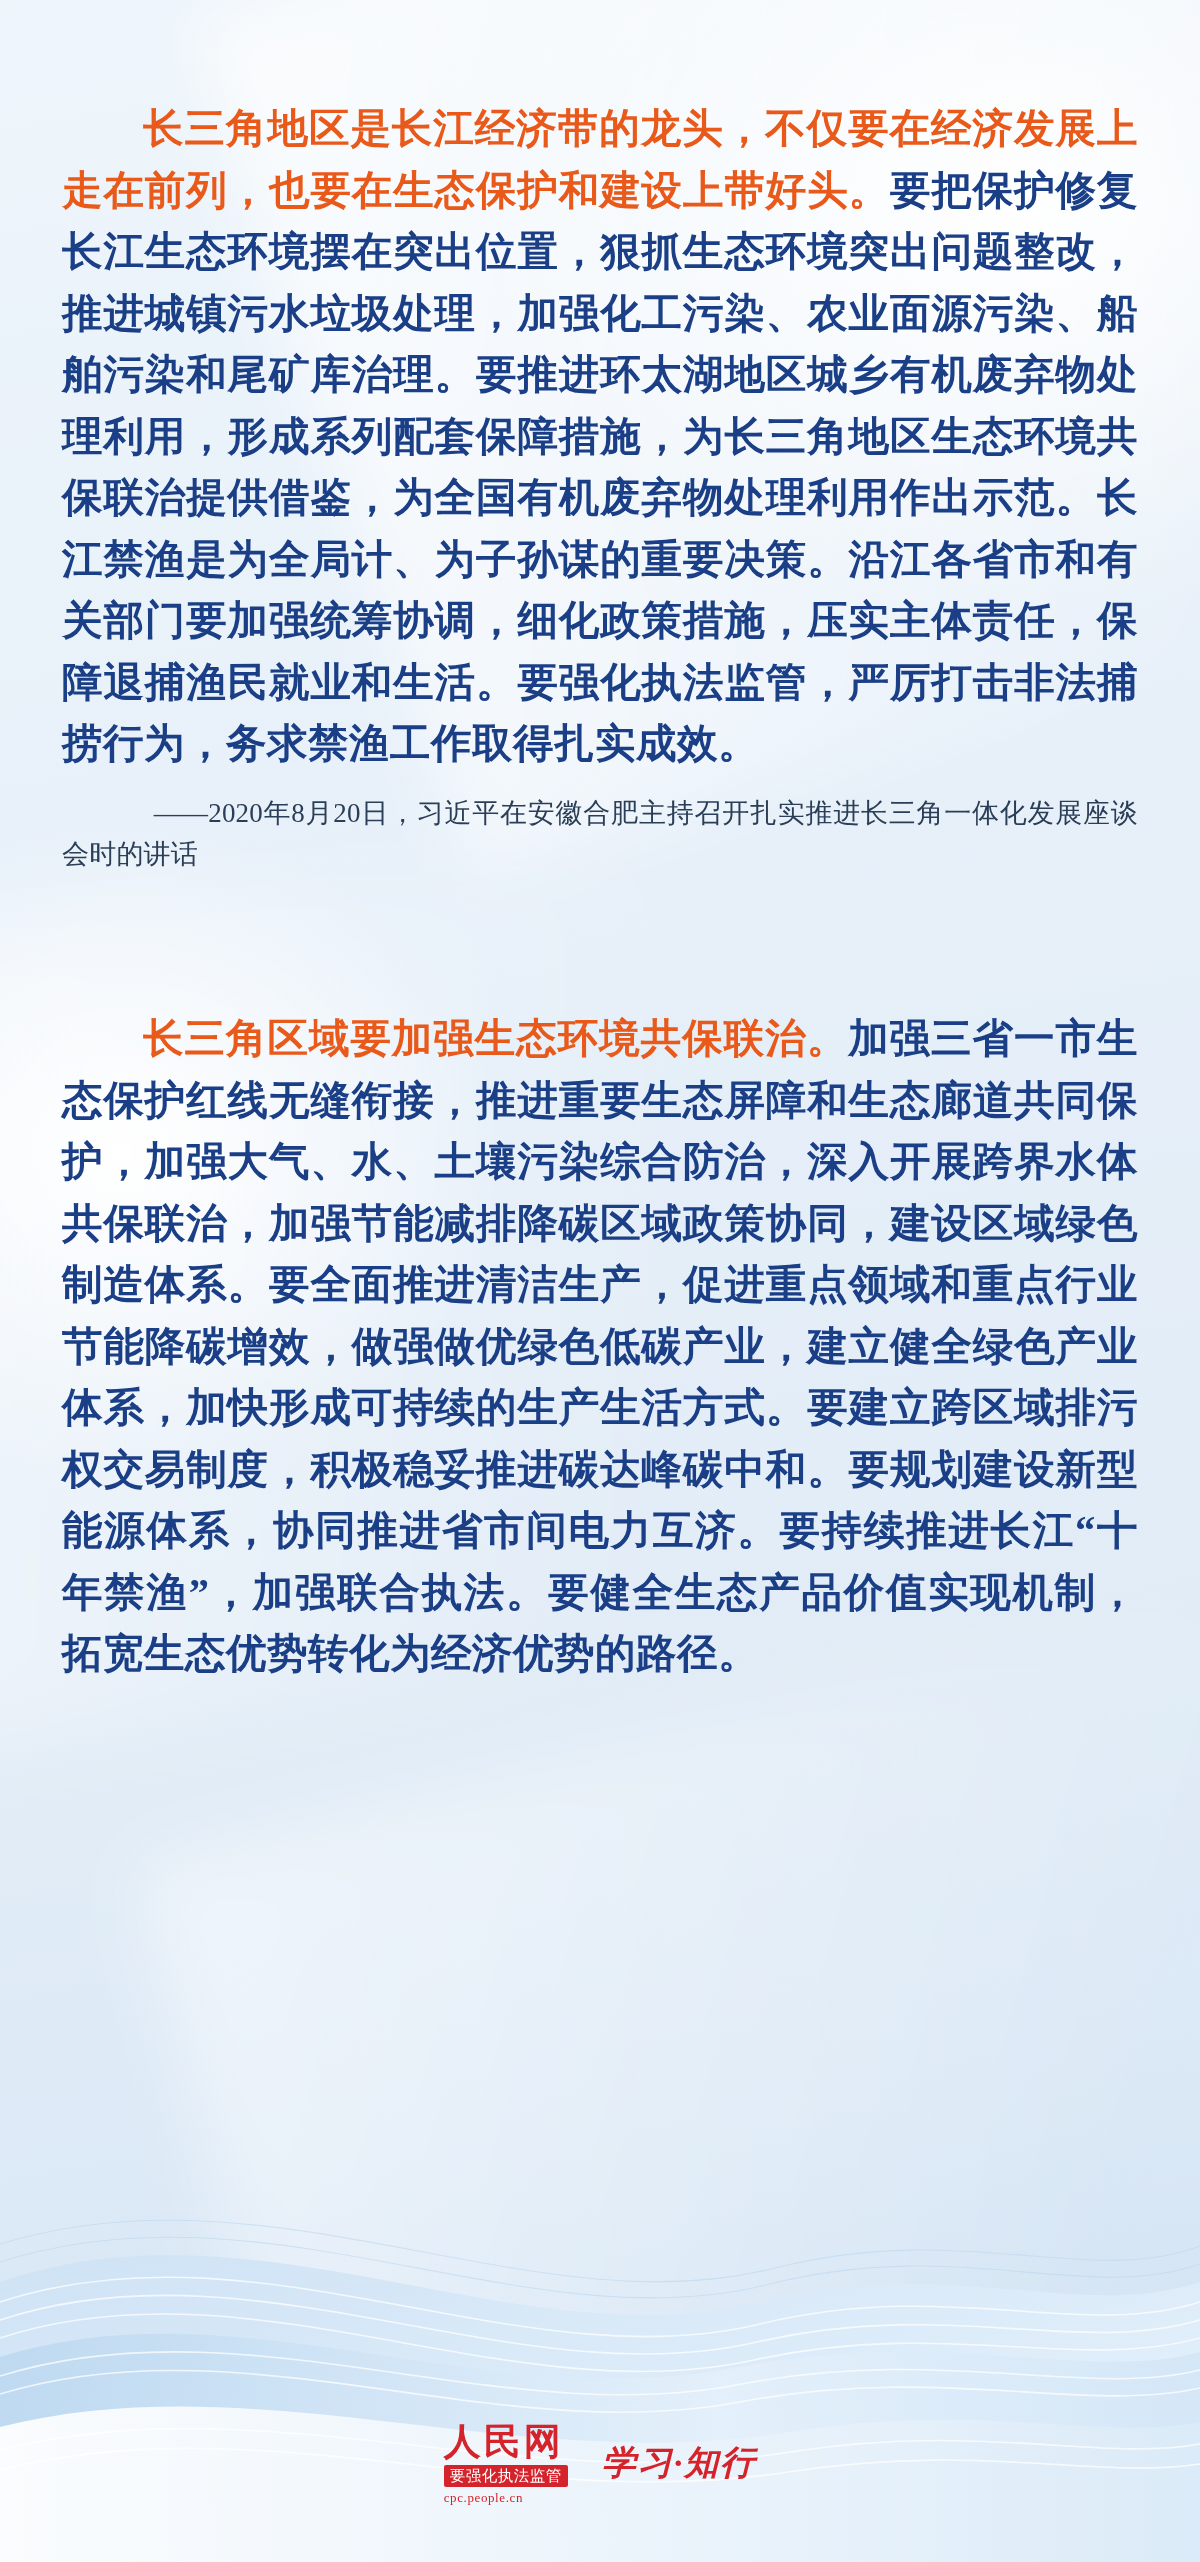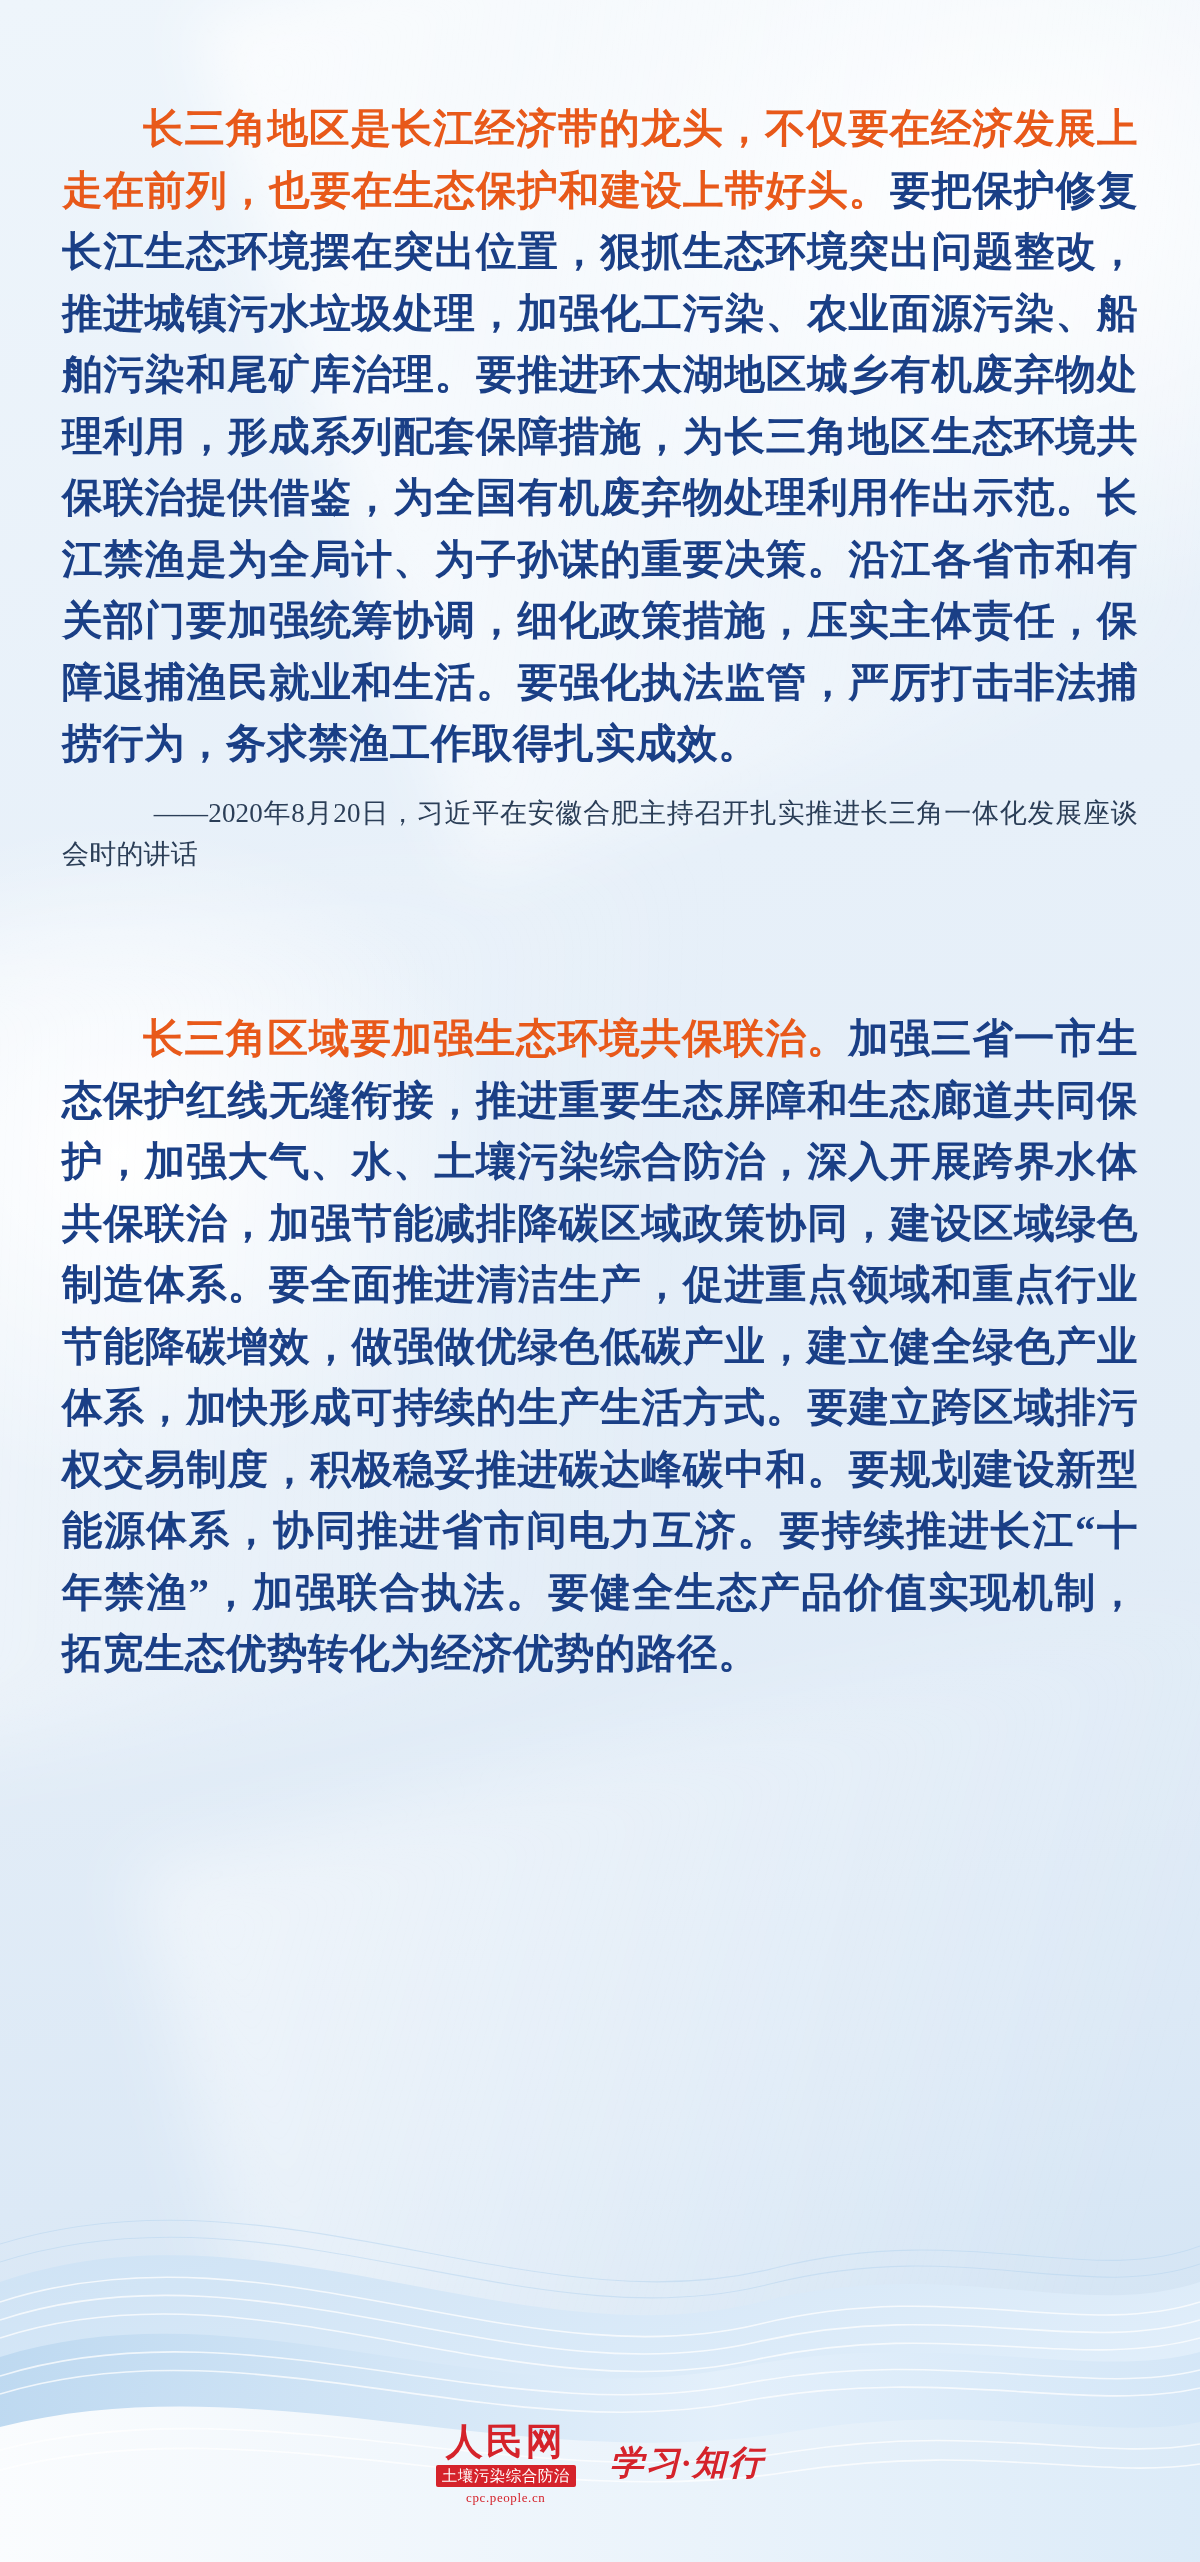--- a/index.html
+++ b/index.html
@@ -111,21 +111,20 @@
     left: 0; right: 0;
     z-index: 10;
     display: flex;
     align-items: center;
     justify-content: center;
     gap: 34px;
   }
   .logo-people {
     display: flex;
     flex-direction: column;
-    align-items: center;
     line-height: 1;
   }
   .logo-people .cn {
     font-family: "Liberation Serif", serif;
     font-size: 37px;
     font-weight: 700;
     color: #d5232b;
     letter-spacing: 3px;
   }
   .logo-people .bar {
@@ -211,19 +210,19 @@
       <g stroke="#b9d6ef" fill="none" opacity="0.55" stroke-width="1.1">
         <path d="M0,130 C270,44 530,214 770,152 C960,104 1085,172 1200,132"></path>
         <path d="M0,112 C275,28 535,198 775,136 C965,88 1090,156 1200,114"></path>
       </g>
     </svg>
   </div>
 
   <div class="footer-logos">
     <div class="logo-people">
       <div class="cn">人民网</div>
-      <div class="bar">土壤污染综合防治</div>
+      <div class="bar">要强化执法监管</div>
       <div class="url">cpc.people.cn</div>
     </div>
     <div class="logo-study">学习·知行</div>
   </div>
 
 </div>
 
 </body></html>

